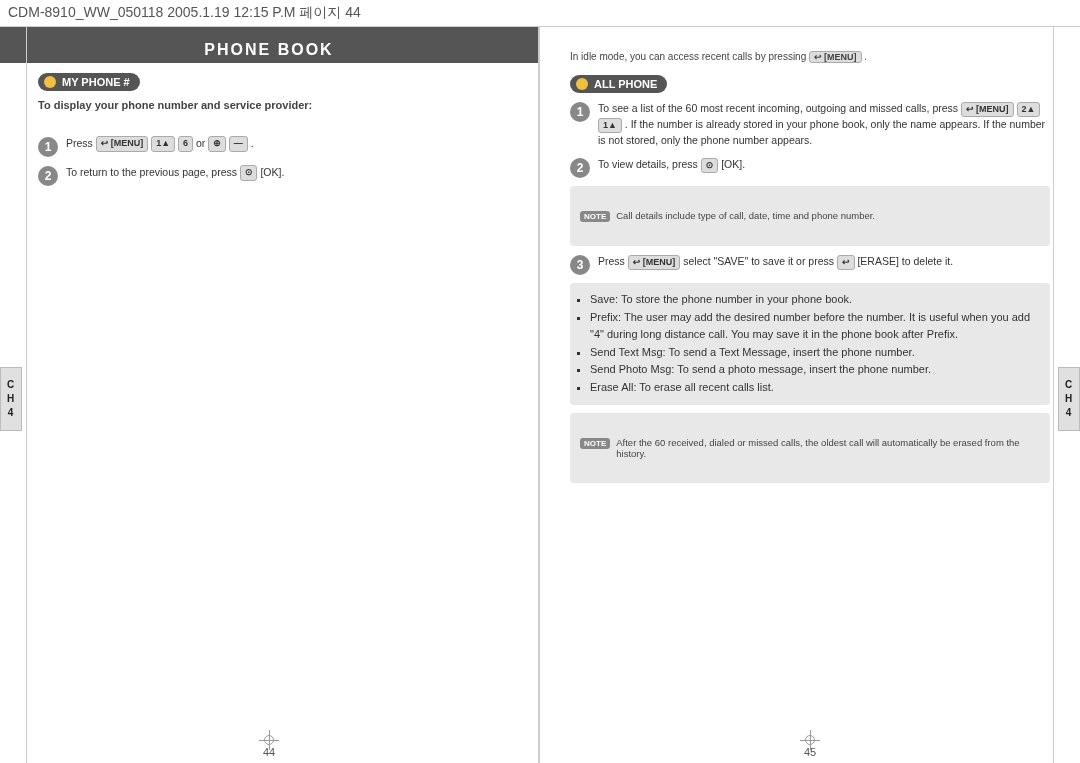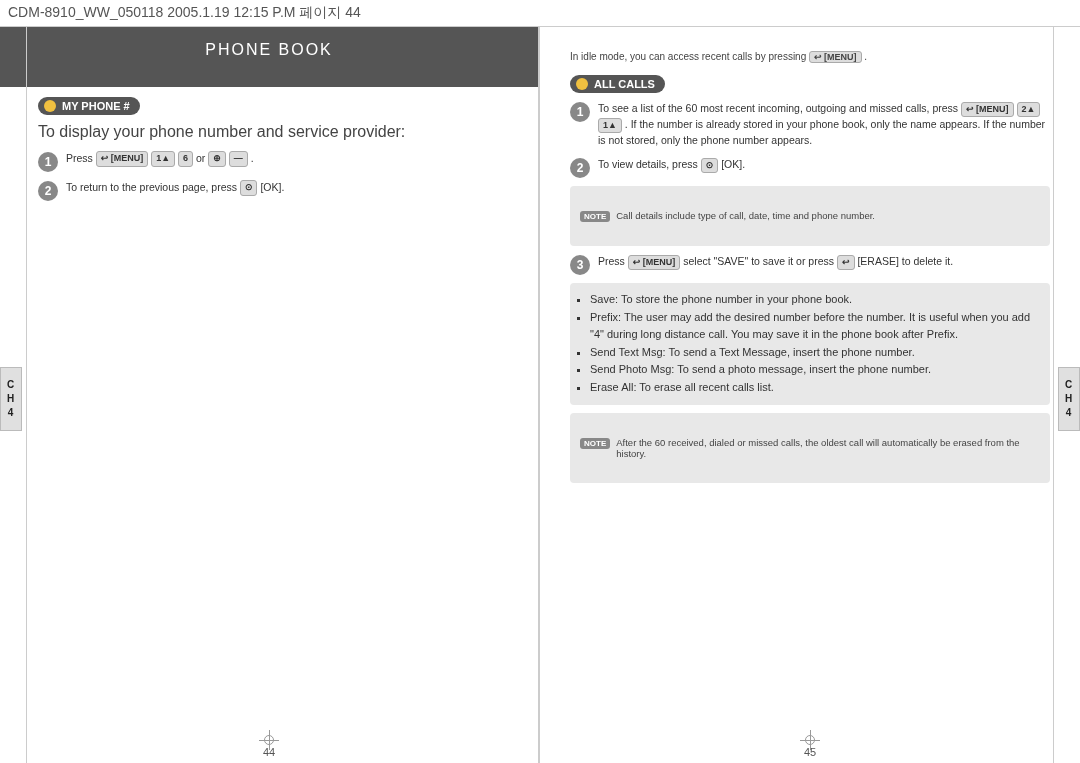--- a/index.html
+++ b/index.html
@@ -78,23 +78,23 @@
       line-height: 1.4;
       letter-spacing: 1px;
     }
 
     
     .section-title-bar {
       background: #555;
       color: #fff;
       text-align: center;
       font-size: 16px;
-      font-weight: normal;
+      font-weight: bold;
       letter-spacing: 2px;
-      padding: 14px 0 28px 0;
+      padding: 14px 0 4px 0;
       margin-bottom: 10px;
     }
 
     .page-content {
       padding: 0 30px 0 38px;
     }
 
     .right-content {
       padding: 0 30px 0 30px;
       margin-top: 24px;
@@ -116,23 +116,24 @@
     .badge-dot {
       display: inline-block;
       width: 12px;
       height: 12px;
       background: #f0c040;
       border-radius: 50%;
       margin-right: 6px;
     }
 
     .sub-text {
-      font-size: 16px;
+      font-size: 11px;
       color: #444;
-      margin-bottom: 10px;
+      margin-bottom: 25px;
+      font-weight: bold;
     }
 
     
     .step {
       display: flex;
       align-items: flex-start;
       margin-bottom: 8px;
     }
 
     .step-num {
@@ -356,21 +357,21 @@
       
       <div class="idle-text">
         In idle mode, you can access recent calls by pressing
         <span class="key-icon">↩ [MENU]</span>
         .
       </div>
 
       
       <div class="section-badge">
         <span class="badge-dot"></span>
-        <span>ALL CALLS</span>
+        <span>ALL PHONE</span>
       </div>
 
       
       <div class="step">
         <span class="step-num">1</span>
         <div class="step-content">
           To see a list of the 60 most recent incoming, outgoing and missed calls, press
           <span class="key-icon">↩ [MENU]</span>
           <span class="key-icon">2▲</span>
           <span class="key-icon">1▲</span>

